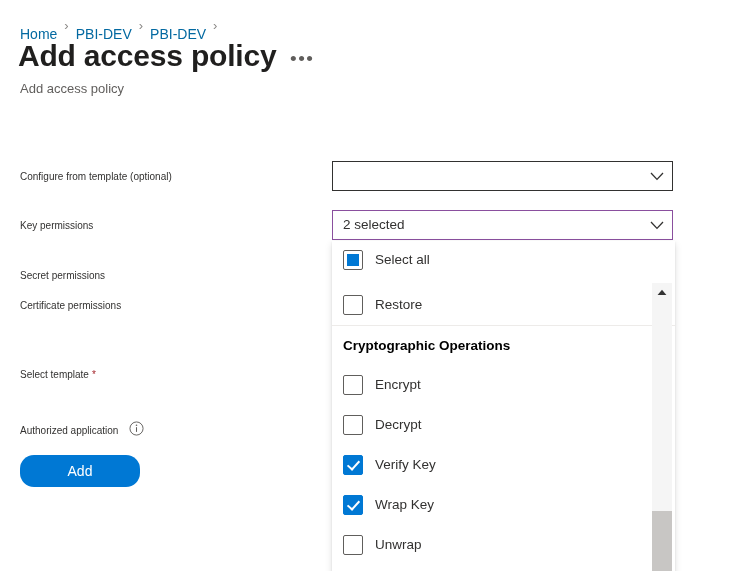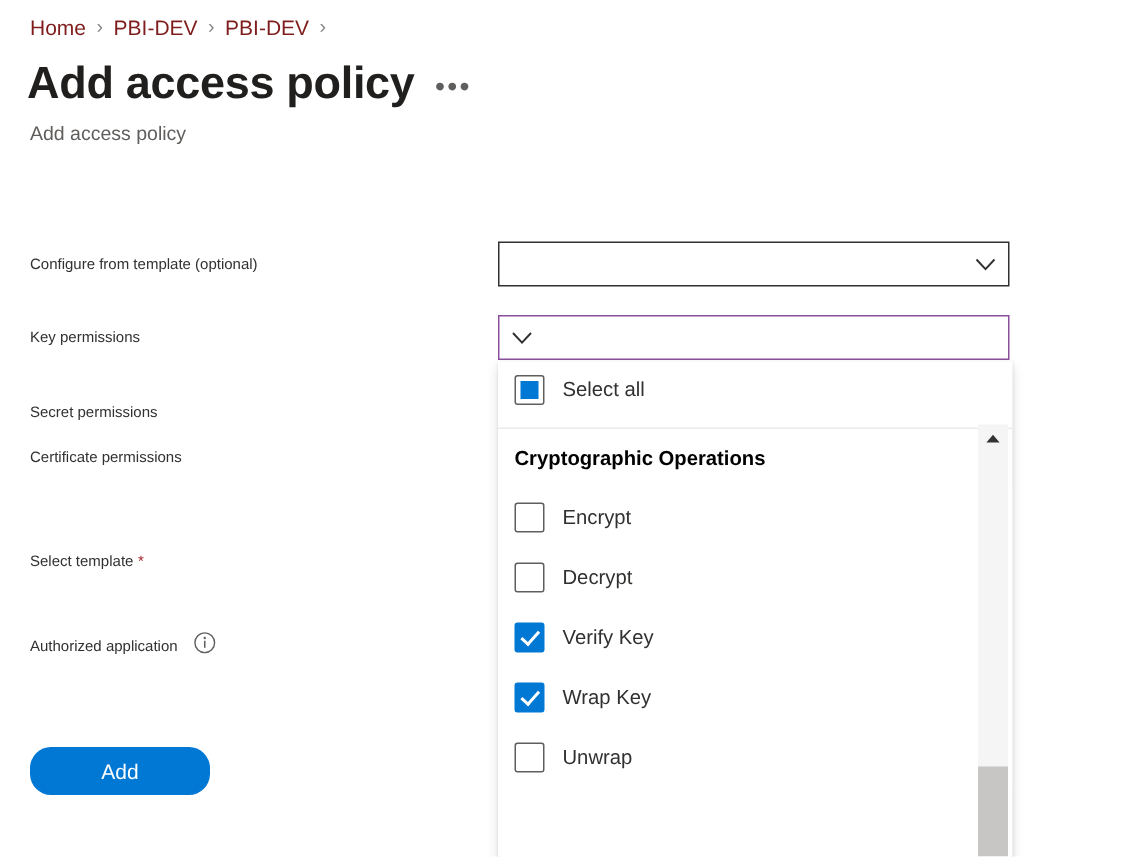--- a/index.html
+++ b/index.html
@@ -21,22 +21,23 @@
     position: absolute;
     left: 20px;
     top: 8px;
     font-size: 14px;
     line-height: 20px;
     display: flex;
     align-items: center;
     white-space: nowrap;
   }
   .crumb {
-    color: #7f1d1d;
-    cursor: pointer;
+    color: #0369a1;
+    cursor: pointer;
+    margin-top: 16px;
   }
   .crumb-sep {
     color: #8a8886;
     margin: 0 7px;
     font-size: 13px;
   }
 
   
   .page-title {
     position: absolute;
@@ -251,21 +252,21 @@
     width: 20px;
     height: 60px;
     background: #c8c6c4;
     cursor: pointer;
   }
 
   
   .btn-primary {
     position: absolute;
     left: 20px;
-    top: 498px;
+    top: 455px;
     width: 120px;
     height: 32px;
     background: #0078d4;
     color: #ffffff;
     border: none;
     font-family: "Liberation Sans", sans-serif;
     font-size: 14px;
     cursor: pointer;
     border-radius: 14px;
   }
@@ -320,20 +321,21 @@
 <div class="combo" style="top:161px;">
   <span class="combo-text" placeholder=""></span>
   <span class="combo-chevron">
     <svg width="14" height="9" viewBox="0 0 14 9">
       <path d="M1 1 L7 7.4 L13 1" fill="none" stroke="#323130" stroke-width="1.3"></path>
     </svg>
   </span>
 </div>
 
 <div class="combo focused" style="top:210px;">
+  <span class="combo-text">2 selected</span>
   <span class="combo-chevron">
     <svg width="14" height="9" viewBox="0 0 14 9">
       <path d="M1 1 L7 7.4 L13 1" fill="none" stroke="#323130" stroke-width="1.3"></path>
     </svg>
   </span>
 </div>
 
 <div class="dropdown-panel">
 
   <div class="dd-selectall">
@@ -342,20 +344,24 @@
   </div>
 
   <div class="dd-scrollarea">
     <div class="dd-inner">
 
       <div class="dd-item">
         
         
       </div>
 
+      <div class="dd-item">
+        <span class="cb"></span>
+        <span class="dd-label">Restore</span>
+      </div>
 
       <div class="dd-group">Cryptographic Operations</div>
 
       <div class="dd-item">
         <span class="cb"></span>
         <span class="dd-label">Encrypt</span>
       </div>
 
       <div class="dd-item">
         <span class="cb"></span>

